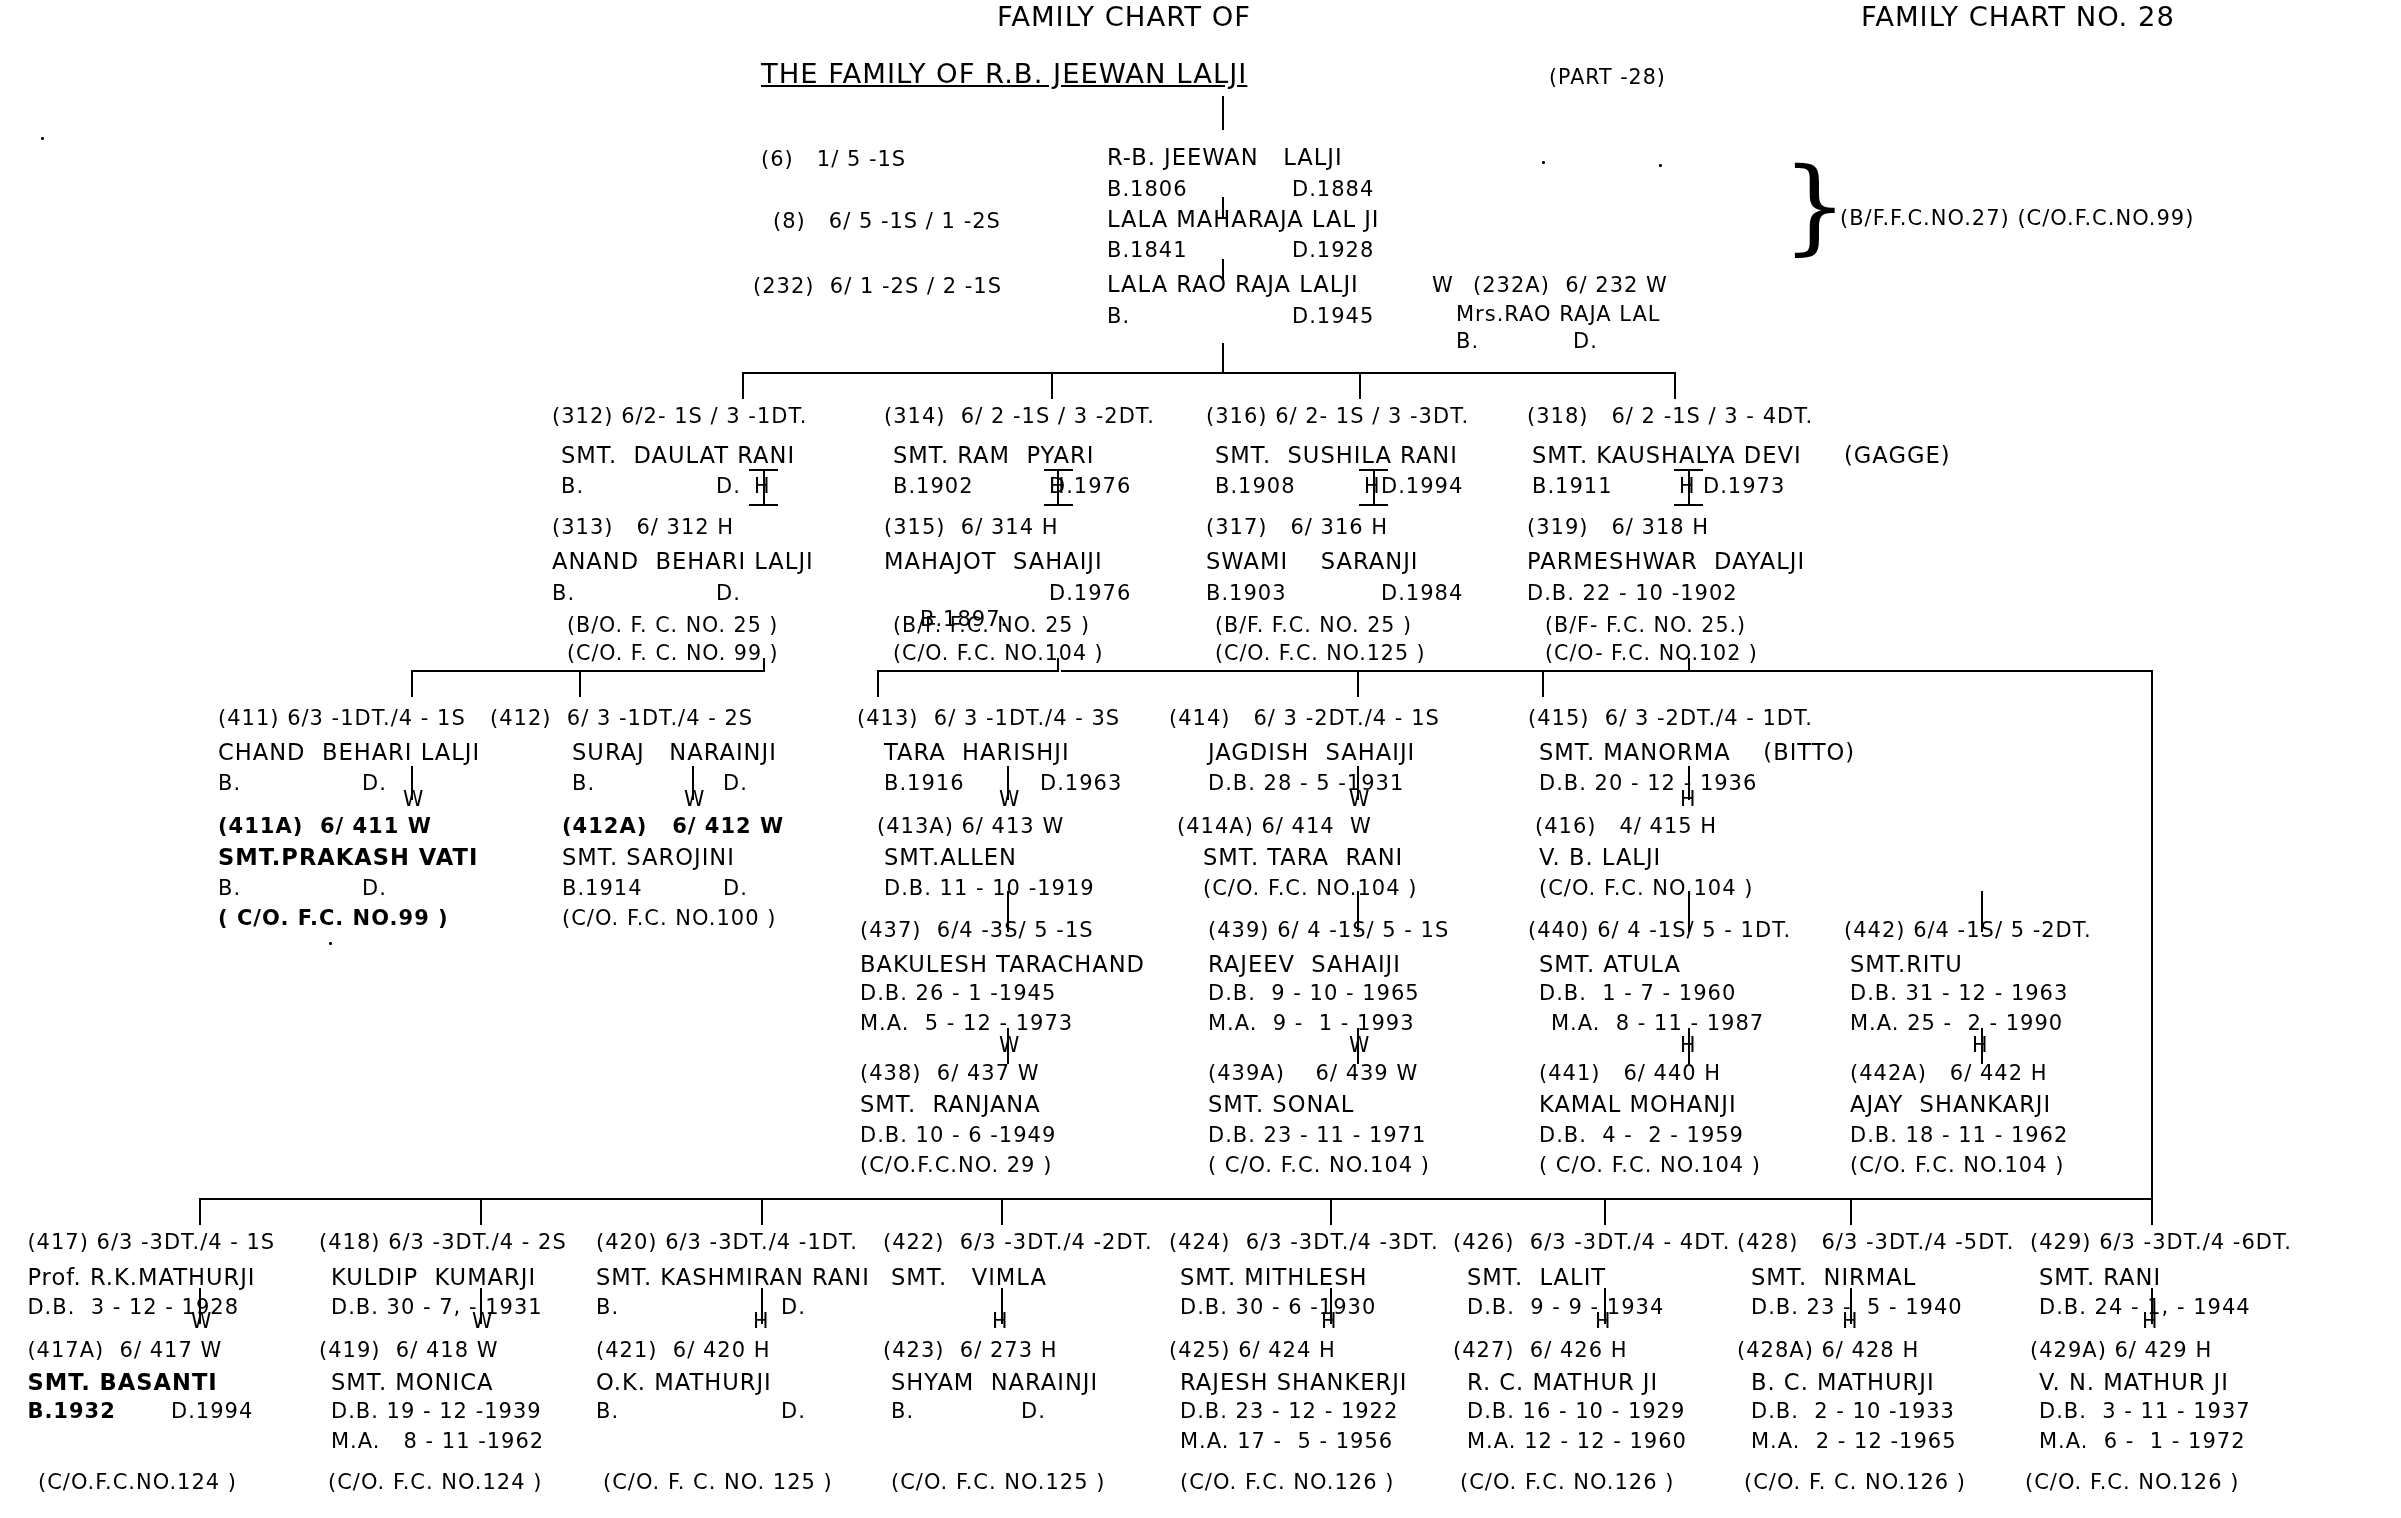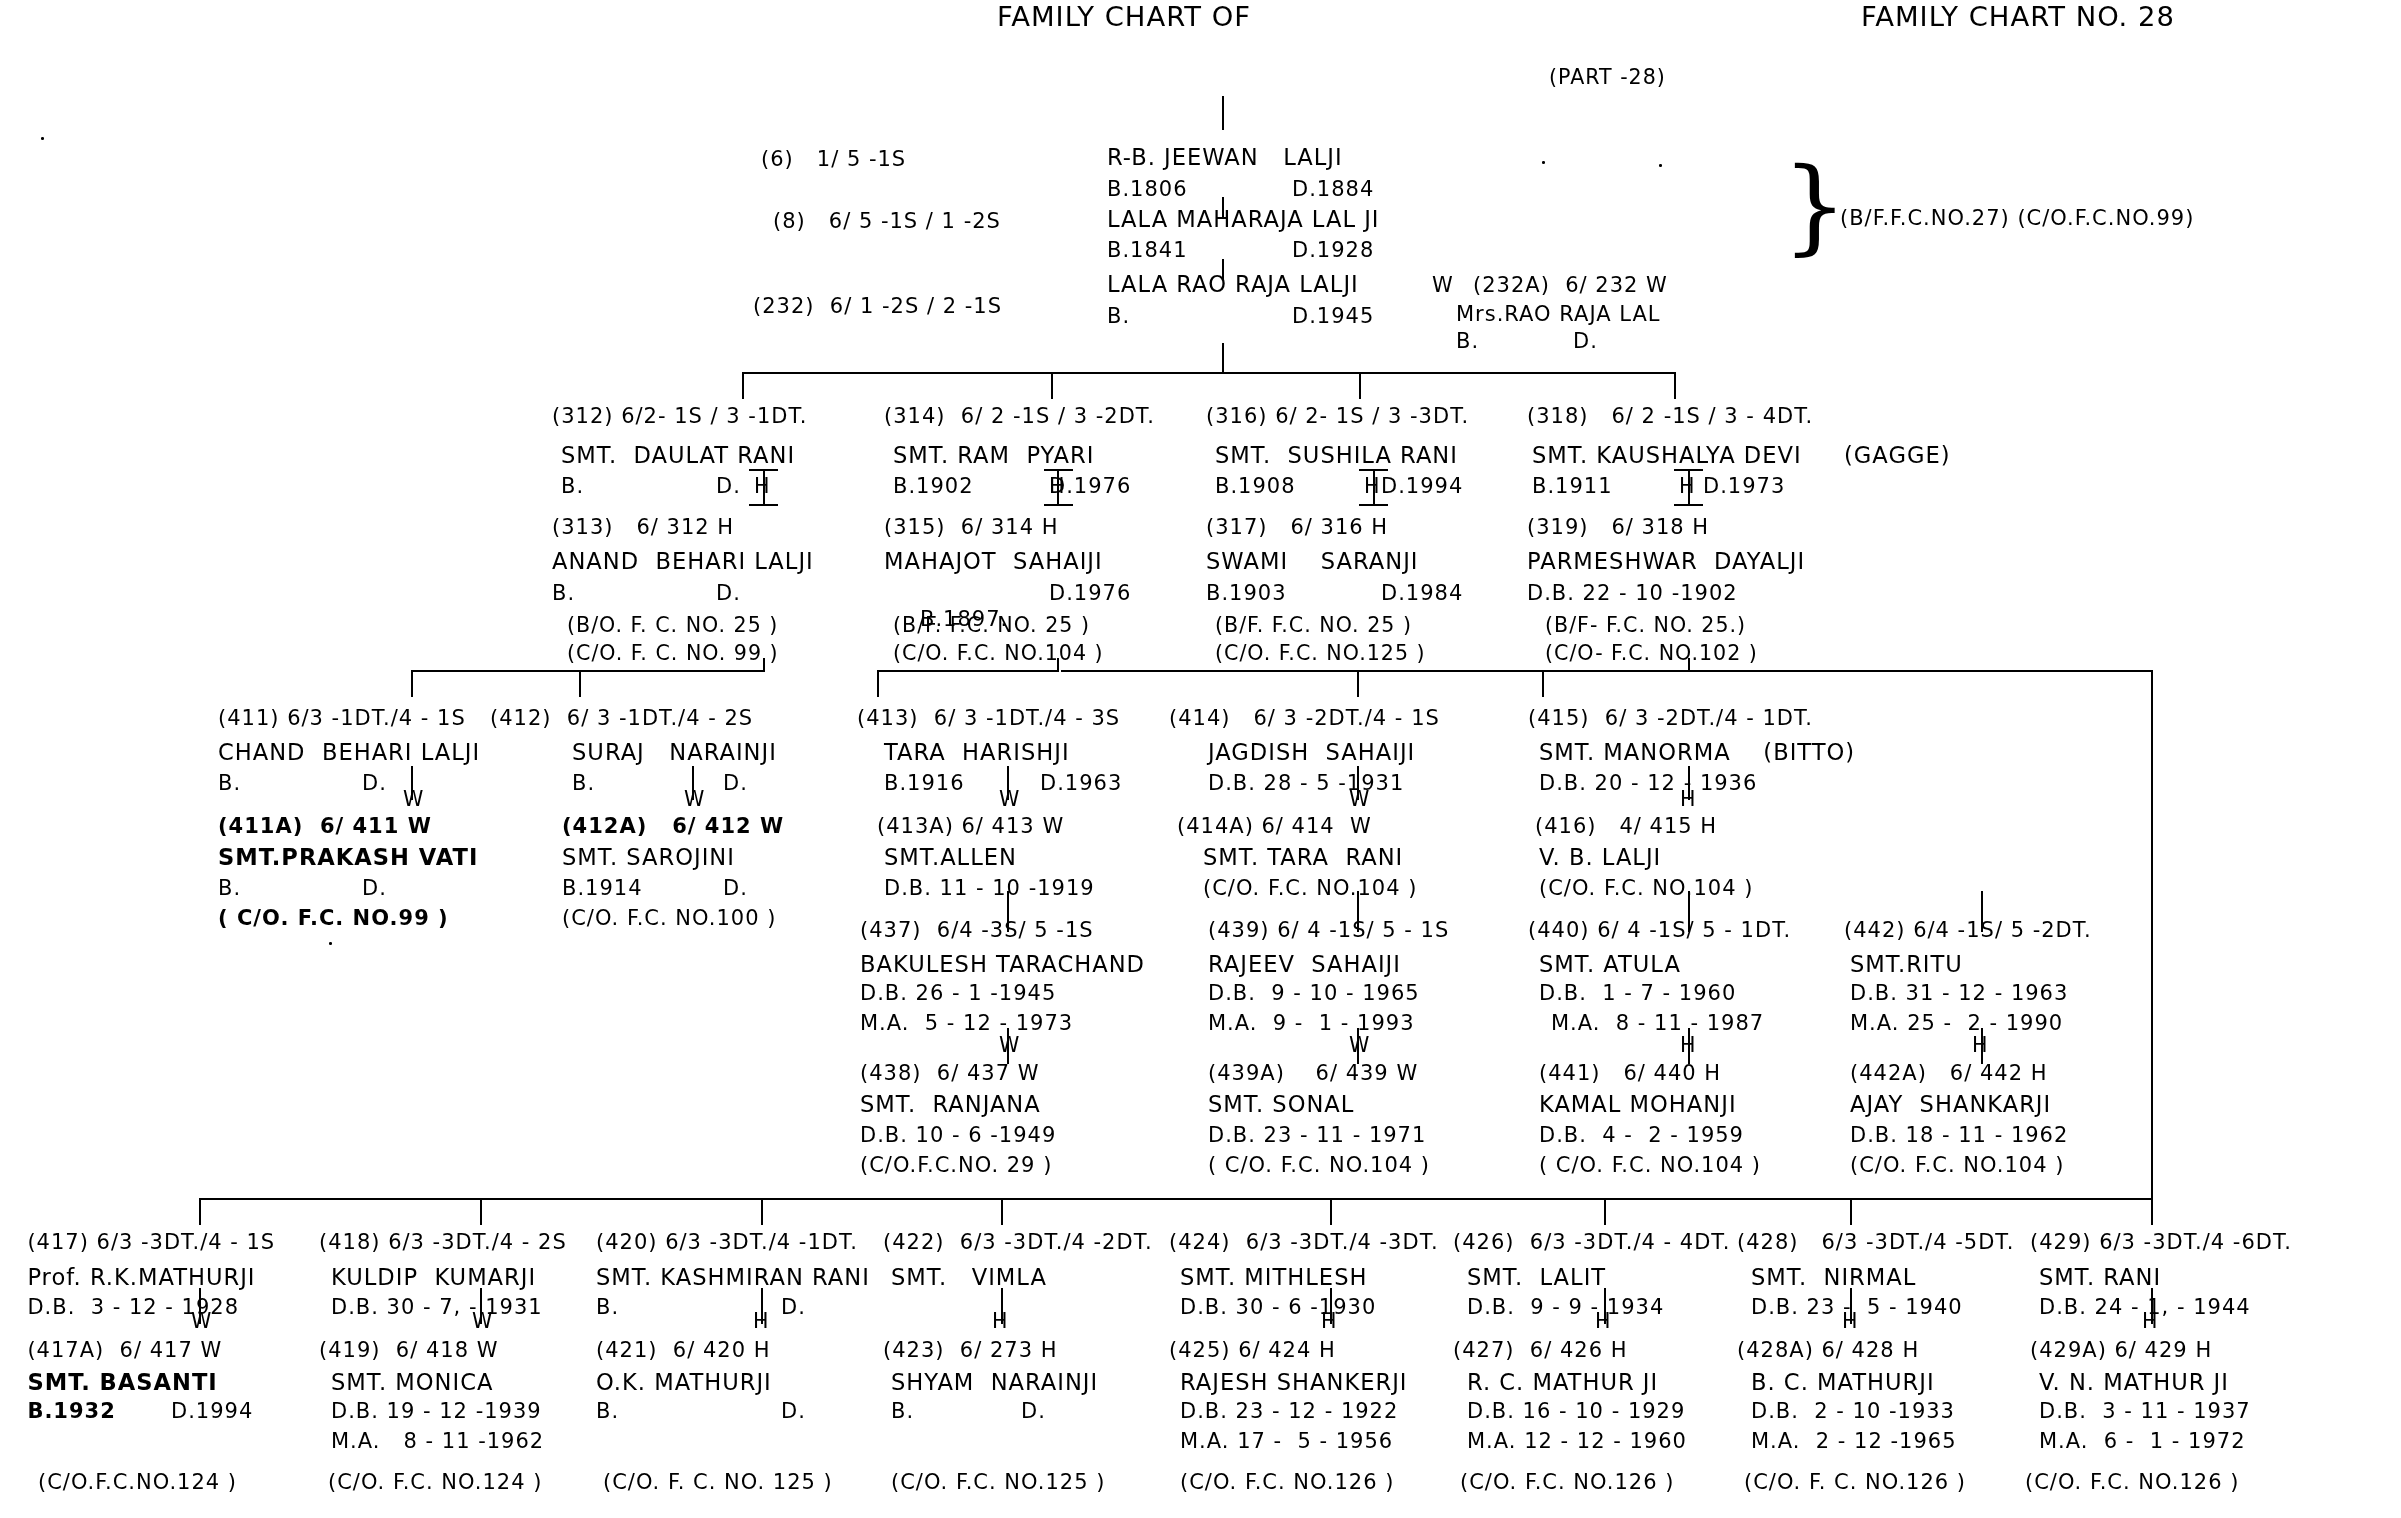--- a/index.html
+++ b/index.html
@@ -29,38 +29,39 @@
   .v{width:2.1px;}
   .brace{position:absolute;font-size:103px;line-height:103px;font-family:"DejaVu Serif",serif;}
   .dot{position:absolute;width:2.7px;height:2.7px;background:#000;border-radius:50%;}
 </style>
 </head>
 <body>
 
 <div class="chart">
 
   <div class="t f40" style="left:997px;top:1.4px;">FAMILY CHART OF</div>
+  <div class="t f40 ul" style="left:761px;top:58px;">THE FAMILY OF R.B. JEEWAN LALJI</div>
   <div class="t f30" style="left:1549px;top:65px;">(PART -28)</div>
   <div class="t f40" style="left:1861px;top:1.4px;">FAMILY CHART NO. 28</div>
 
   <div class="ln v" style="left:1222px;top:96px;height:34px;"></div>
 
   <div class="t f31" style="left:761px;top:147px;">(6)   1/ 5 -1S</div>
   <div class="t f33" style="left:1107px;top:144px;">R-B. JEEWAN   LALJI</div>
   <div class="t f31" style="left:1107px;top:177px;">B.1806</div>
   <div class="t f31" style="left:1292px;top:177px;">D.1884</div>
   <div class="ln v" style="left:1222px;top:197px;height:20.6px;"></div>
 
   <div class="t f31" style="left:773px;top:209px;">(8)   6/ 5 -1S / 1 -2S</div>
   <div class="t f33" style="left:1107px;top:206px;">LALA MAHARAJA LAL JI</div>
   <div class="t f31" style="left:1107px;top:238px;">B.1841</div>
   <div class="t f31" style="left:1292px;top:238px;">D.1928</div>
   <div class="ln v" style="left:1222px;top:259px;height:20.6px;"></div>
 
-  <div class="t f31" style="left:753px;top:274px;margin-top:20px;">(232)  6/ 1 -2S / 2 -1S</div>
+  <div class="t f31" style="left:753px;top:274px;">(232)  6/ 1 -2S / 2 -1S</div>
   <div class="t f33" style="left:1107px;top:271px;">LALA RAO RAJA LALJI</div>
   <div class="t f31" style="left:1432px;top:273px;">W</div>
   <div class="t f31" style="left:1473px;top:273px;">(232A)  6/ 232 W</div>
   <div class="t f31" style="left:1456px;top:302px;">Mrs.RAO RAJA LAL</div>
   <div class="t f31" style="left:1107px;top:304px;">B.</div>
   <div class="t f31" style="left:1292px;top:304px;">D.1945</div>
   <div class="t f31" style="left:1456px;top:329px;">B.</div>
   <div class="t f31" style="left:1573px;top:329px;">D.</div>
 
   <div class="brace" style="left:1782px;top:154px;">}</div>

